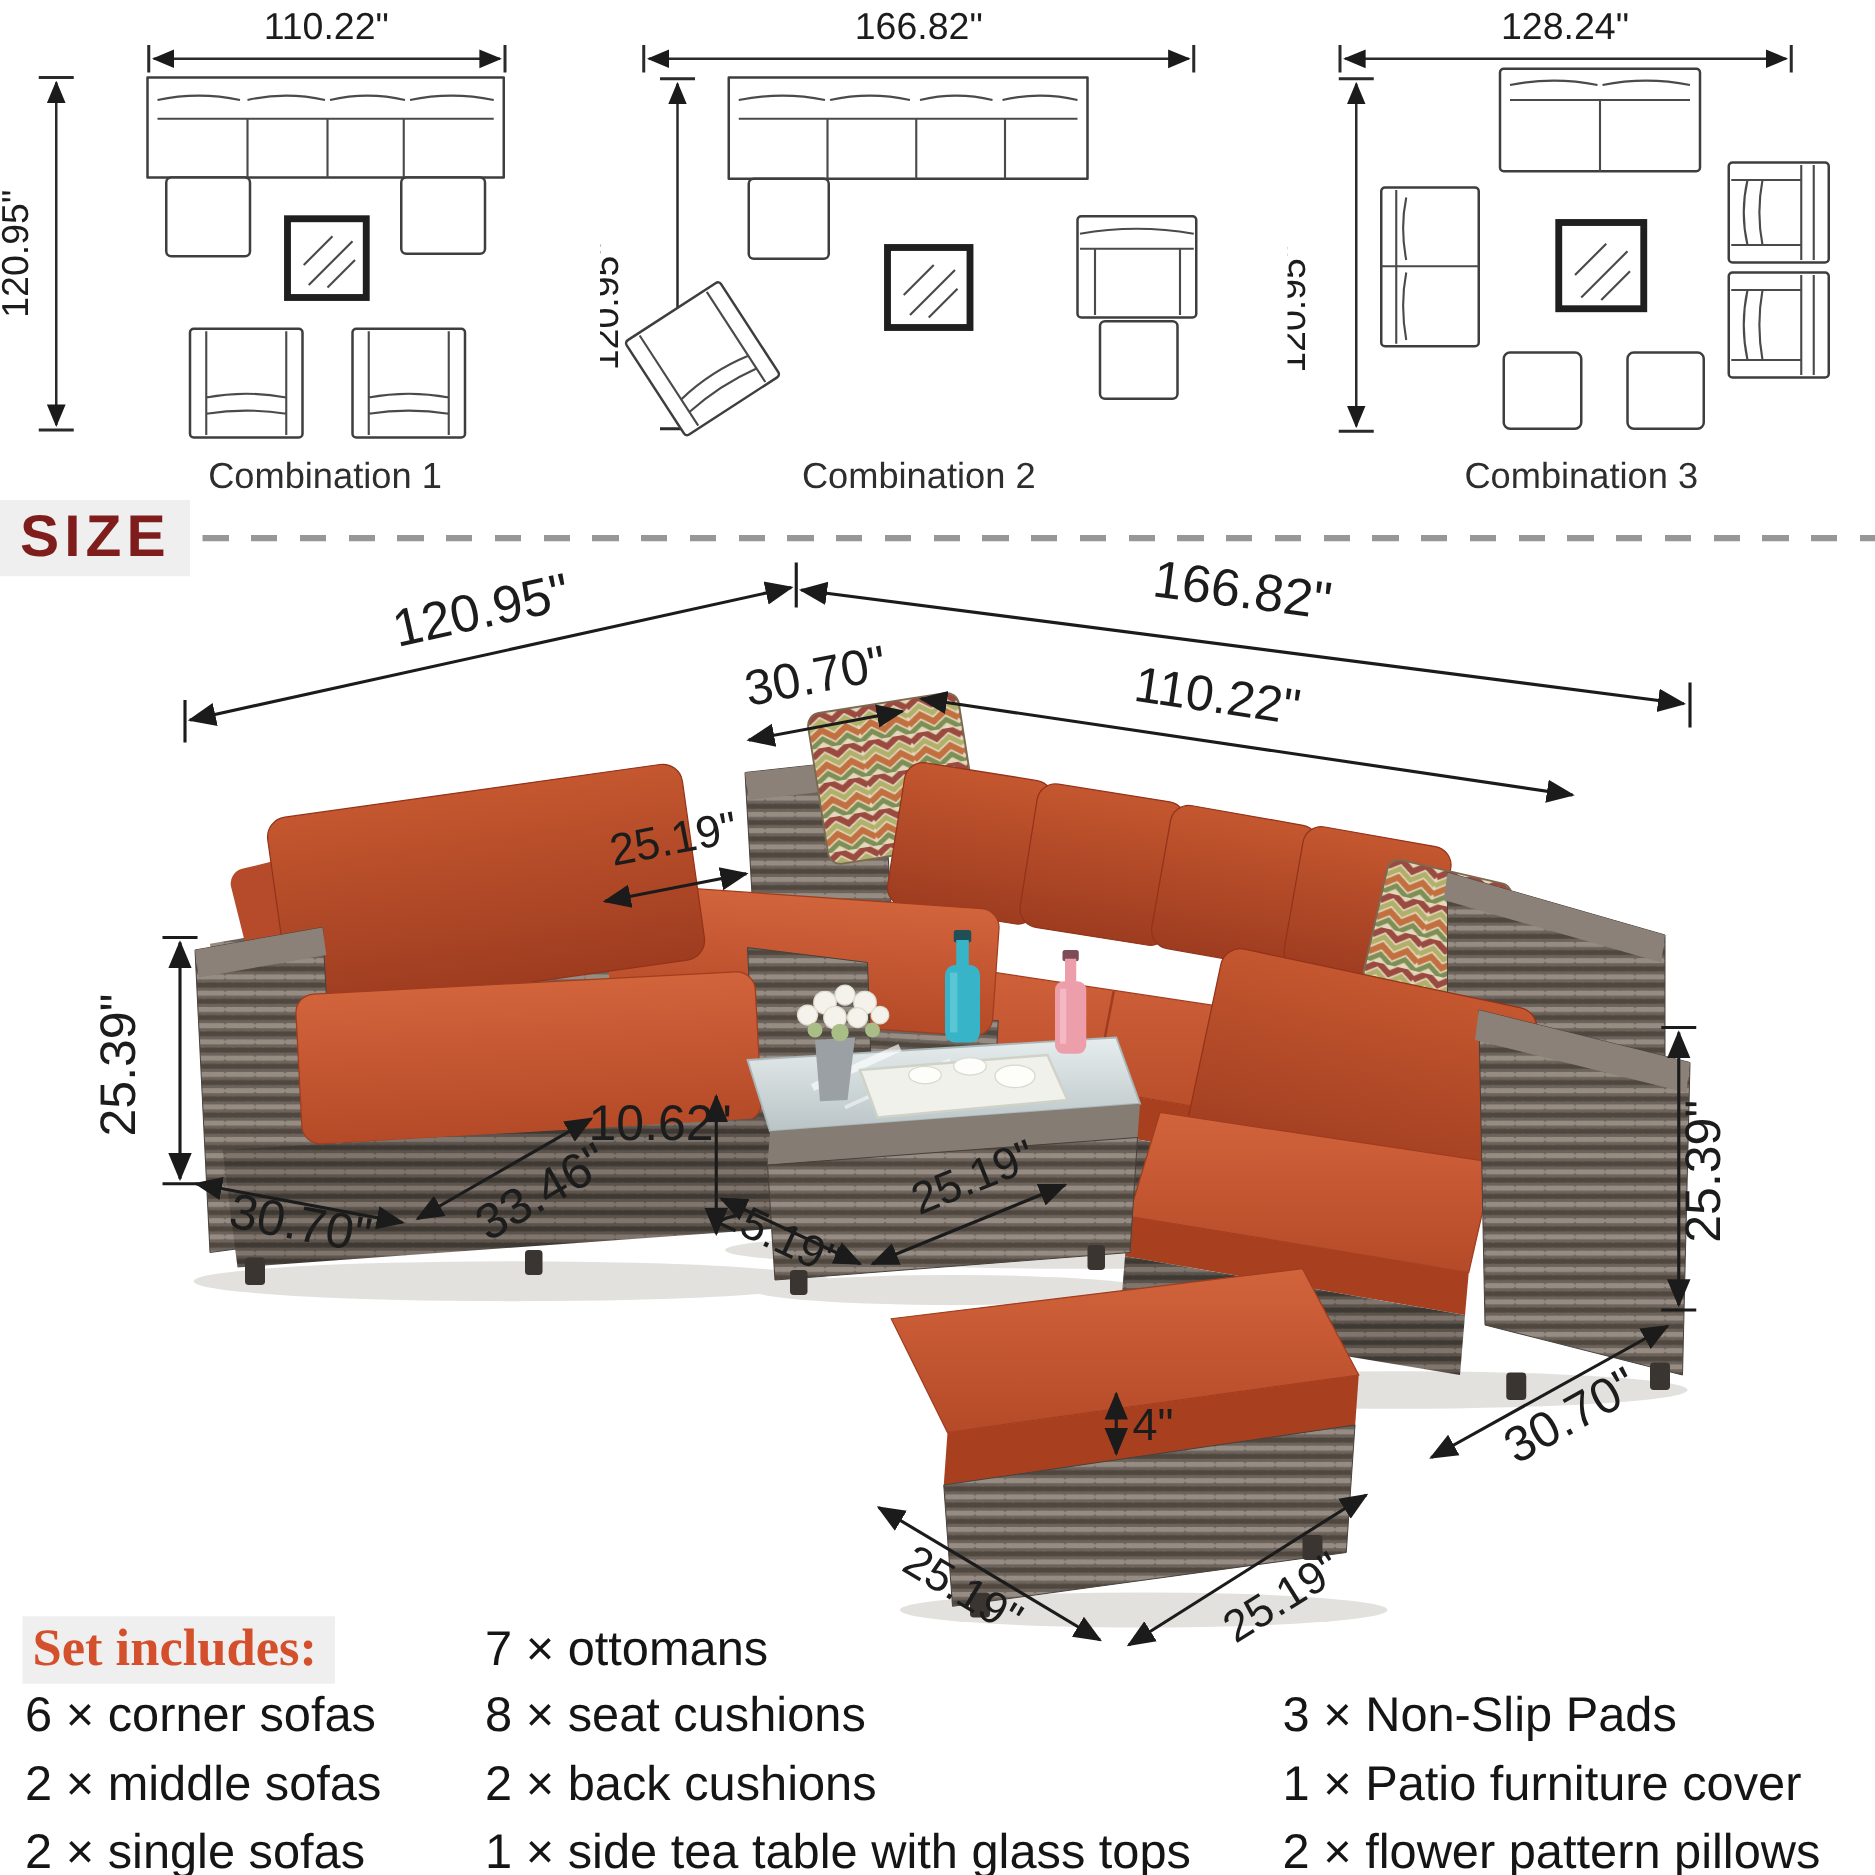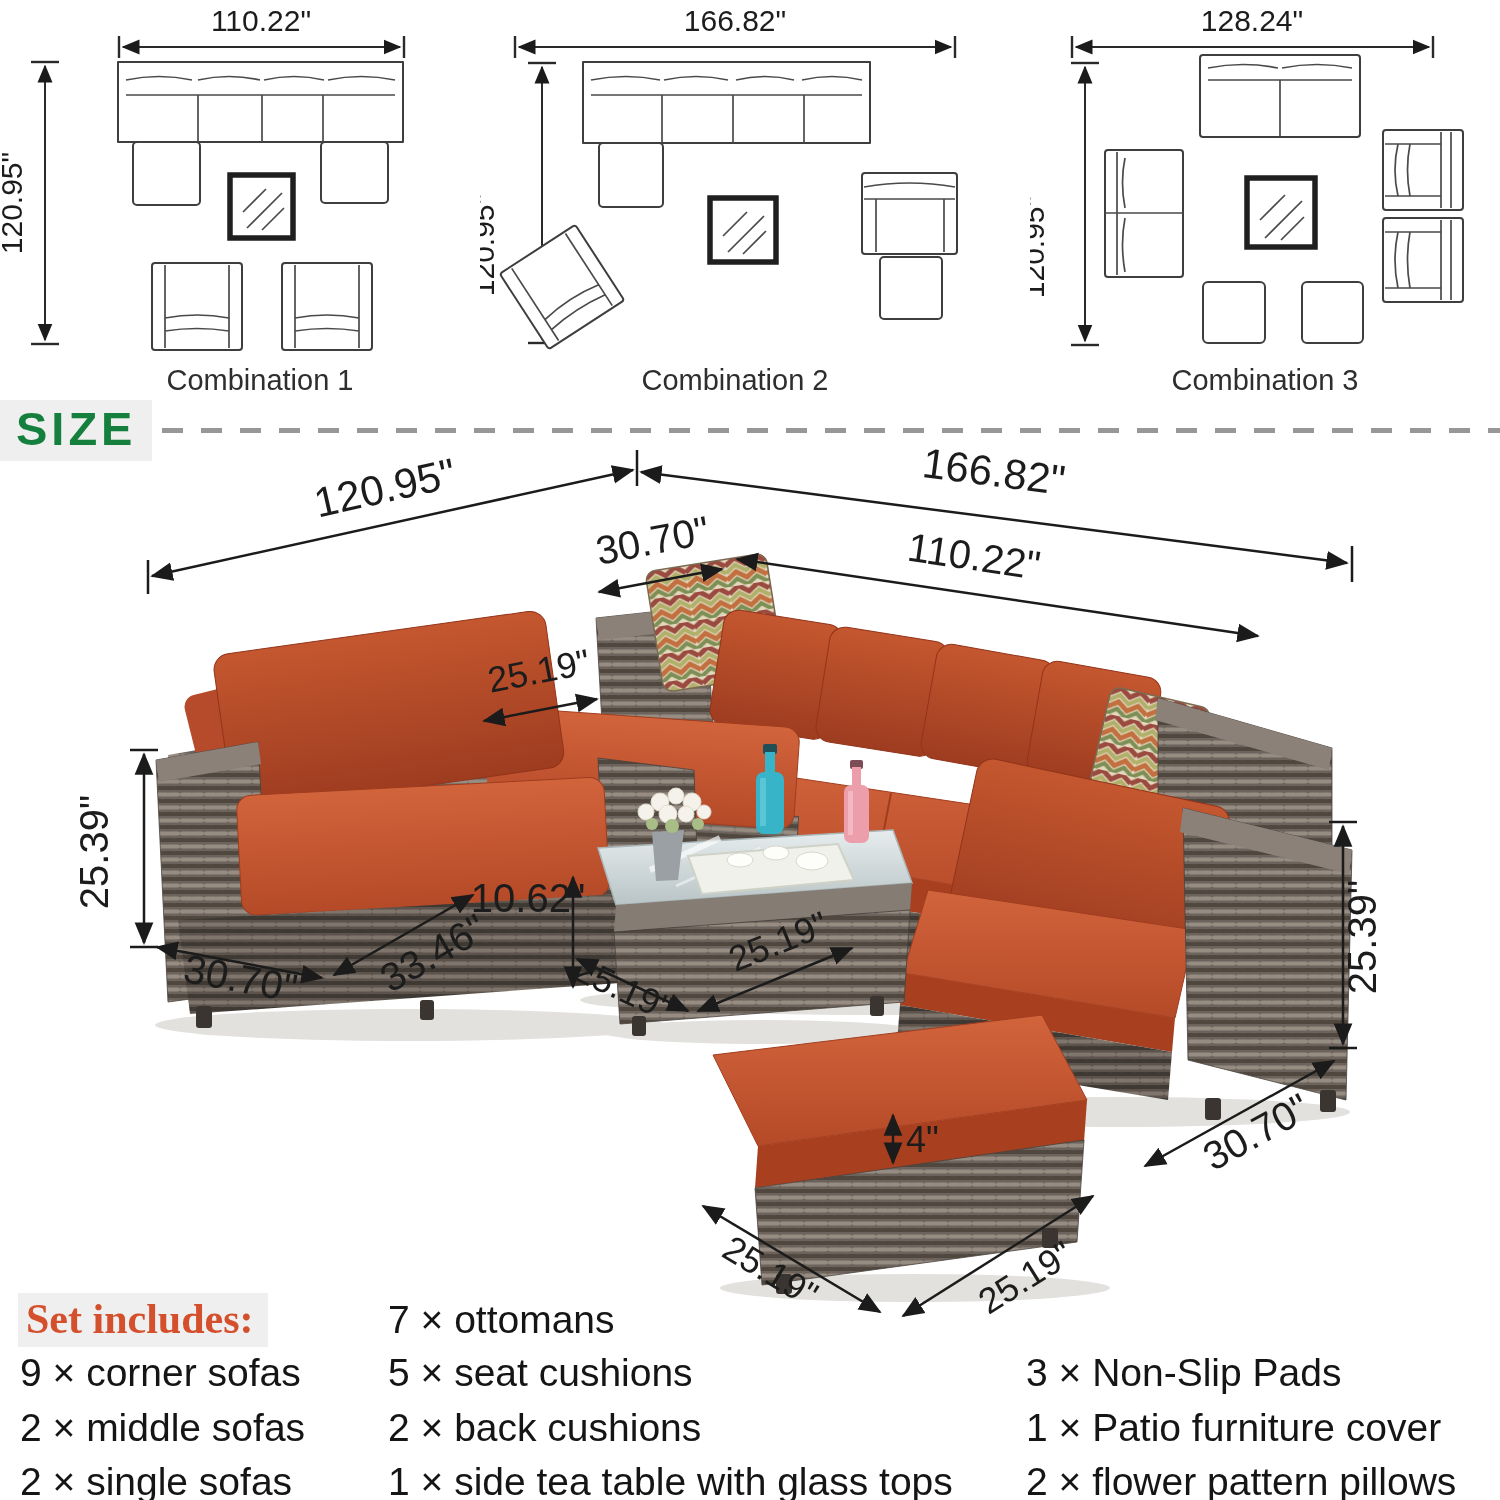--- a/index.html
+++ b/index.html
@@ -8,21 +8,21 @@
   svg text{font-family:"Liberation Sans", sans-serif;fill:#1c1c1c;}
   .combo{position:absolute;top:0;height:400px;}
   text.cdim{font-size:30px;}
   text.cap{font-size:29px;fill:#2e2e2e;}
   .ln{fill:#fff;stroke:#3e3e3e;stroke-width:2;stroke-linejoin:round;}
   .thin{fill:none;stroke:#4a4a4a;stroke-width:1.7;}
   .tbl{fill:#fff;stroke:#1f1f1f;stroke-width:5.5;}
   .cdl{stroke:#2a2a2a;stroke-width:2;fill:none;}
   .ctk{stroke:#2a2a2a;stroke-width:2.4;}
   .size-row{position:absolute;top:400px;left:0;width:1500px;height:60px;display:flex;align-items:center;}
-  .size-badge{background:#efefef;color:#15803d;font-weight:bold;font-size:47px;
+  .size-badge{background:#efefef;color:#7f1d1d;font-weight:bold;font-size:47px;
               padding:1px 16px 5px 16px;letter-spacing:4px;}
   .size-dash{flex:1;height:5px;margin-left:10px;
              background:repeating-linear-gradient(90deg,#979797 0 21px,transparent 21px 39px);}
   .hero{position:absolute;top:440px;left:0;}
   .dim{stroke:#1b1b1b;stroke-width:2.5;fill:none;}
   .tick{stroke:#1b1b1b;stroke-width:2.5;}
   text.hd{font-size:40px;}
   text.hd2{font-size:42px;}
   text.hs{font-size:36px;}
   .includes{position:absolute;top:1293px;left:0;width:1500px;height:207px;font-size:39px;color:#151515;}
@@ -350,25 +350,25 @@
         <line class="tick" x1="1329" y1="608" x2="1357" y2="608"></line>
       <line class="dim" x1="1343" y1="386" x2="1343" y2="604" marker-start="url(#arr)" marker-end="url(#arr)"></line>
       <text class="hd" x="1376" y="497" text-anchor="middle" transform="rotate(-90 1376 497)">25.39"</text>
       <line class="dim" x1="1145" y1="726" x2="1334" y2="621" marker-start="url(#arr)" marker-end="url(#arr)"></line>
       <text class="hd" x="1263" y="704" text-anchor="middle" transform="rotate(-29 1263 704)">30.70"</text>
     </g>
   </svg>
 
   <div class="includes">
     <span class="inc-title">Set includes:</span>
-    <span class="inc-item" style="left:20px;top:58px">9 × corner sofas</span>
+    <span class="inc-item" style="left:20px;top:58px">6 × corner sofas</span>
     <span class="inc-item" style="left:20px;top:113px">2 × middle sofas</span>
     <span class="inc-item" style="left:20px;top:167px">2 × single sofas</span>
     <span class="inc-item" style="left:388px;top:5px">7 × ottomans</span>
-    <span class="inc-item" style="left:388px;top:58px">5 × seat cushions</span>
+    <span class="inc-item" style="left:388px;top:58px">8 × seat cushions</span>
     <span class="inc-item" style="left:388px;top:113px">2 × back cushions</span>
     <span class="inc-item" style="left:388px;top:167px">1 × side tea table with glass tops</span>
     <span class="inc-item" style="left:1026px;top:58px">3 × Non-Slip Pads</span>
     <span class="inc-item" style="left:1026px;top:113px">1 × Patio furniture cover</span>
     <span class="inc-item" style="left:1026px;top:167px">2 × flower pattern pillows</span>
   </div>
 
 </div>
 
 </body></html>

